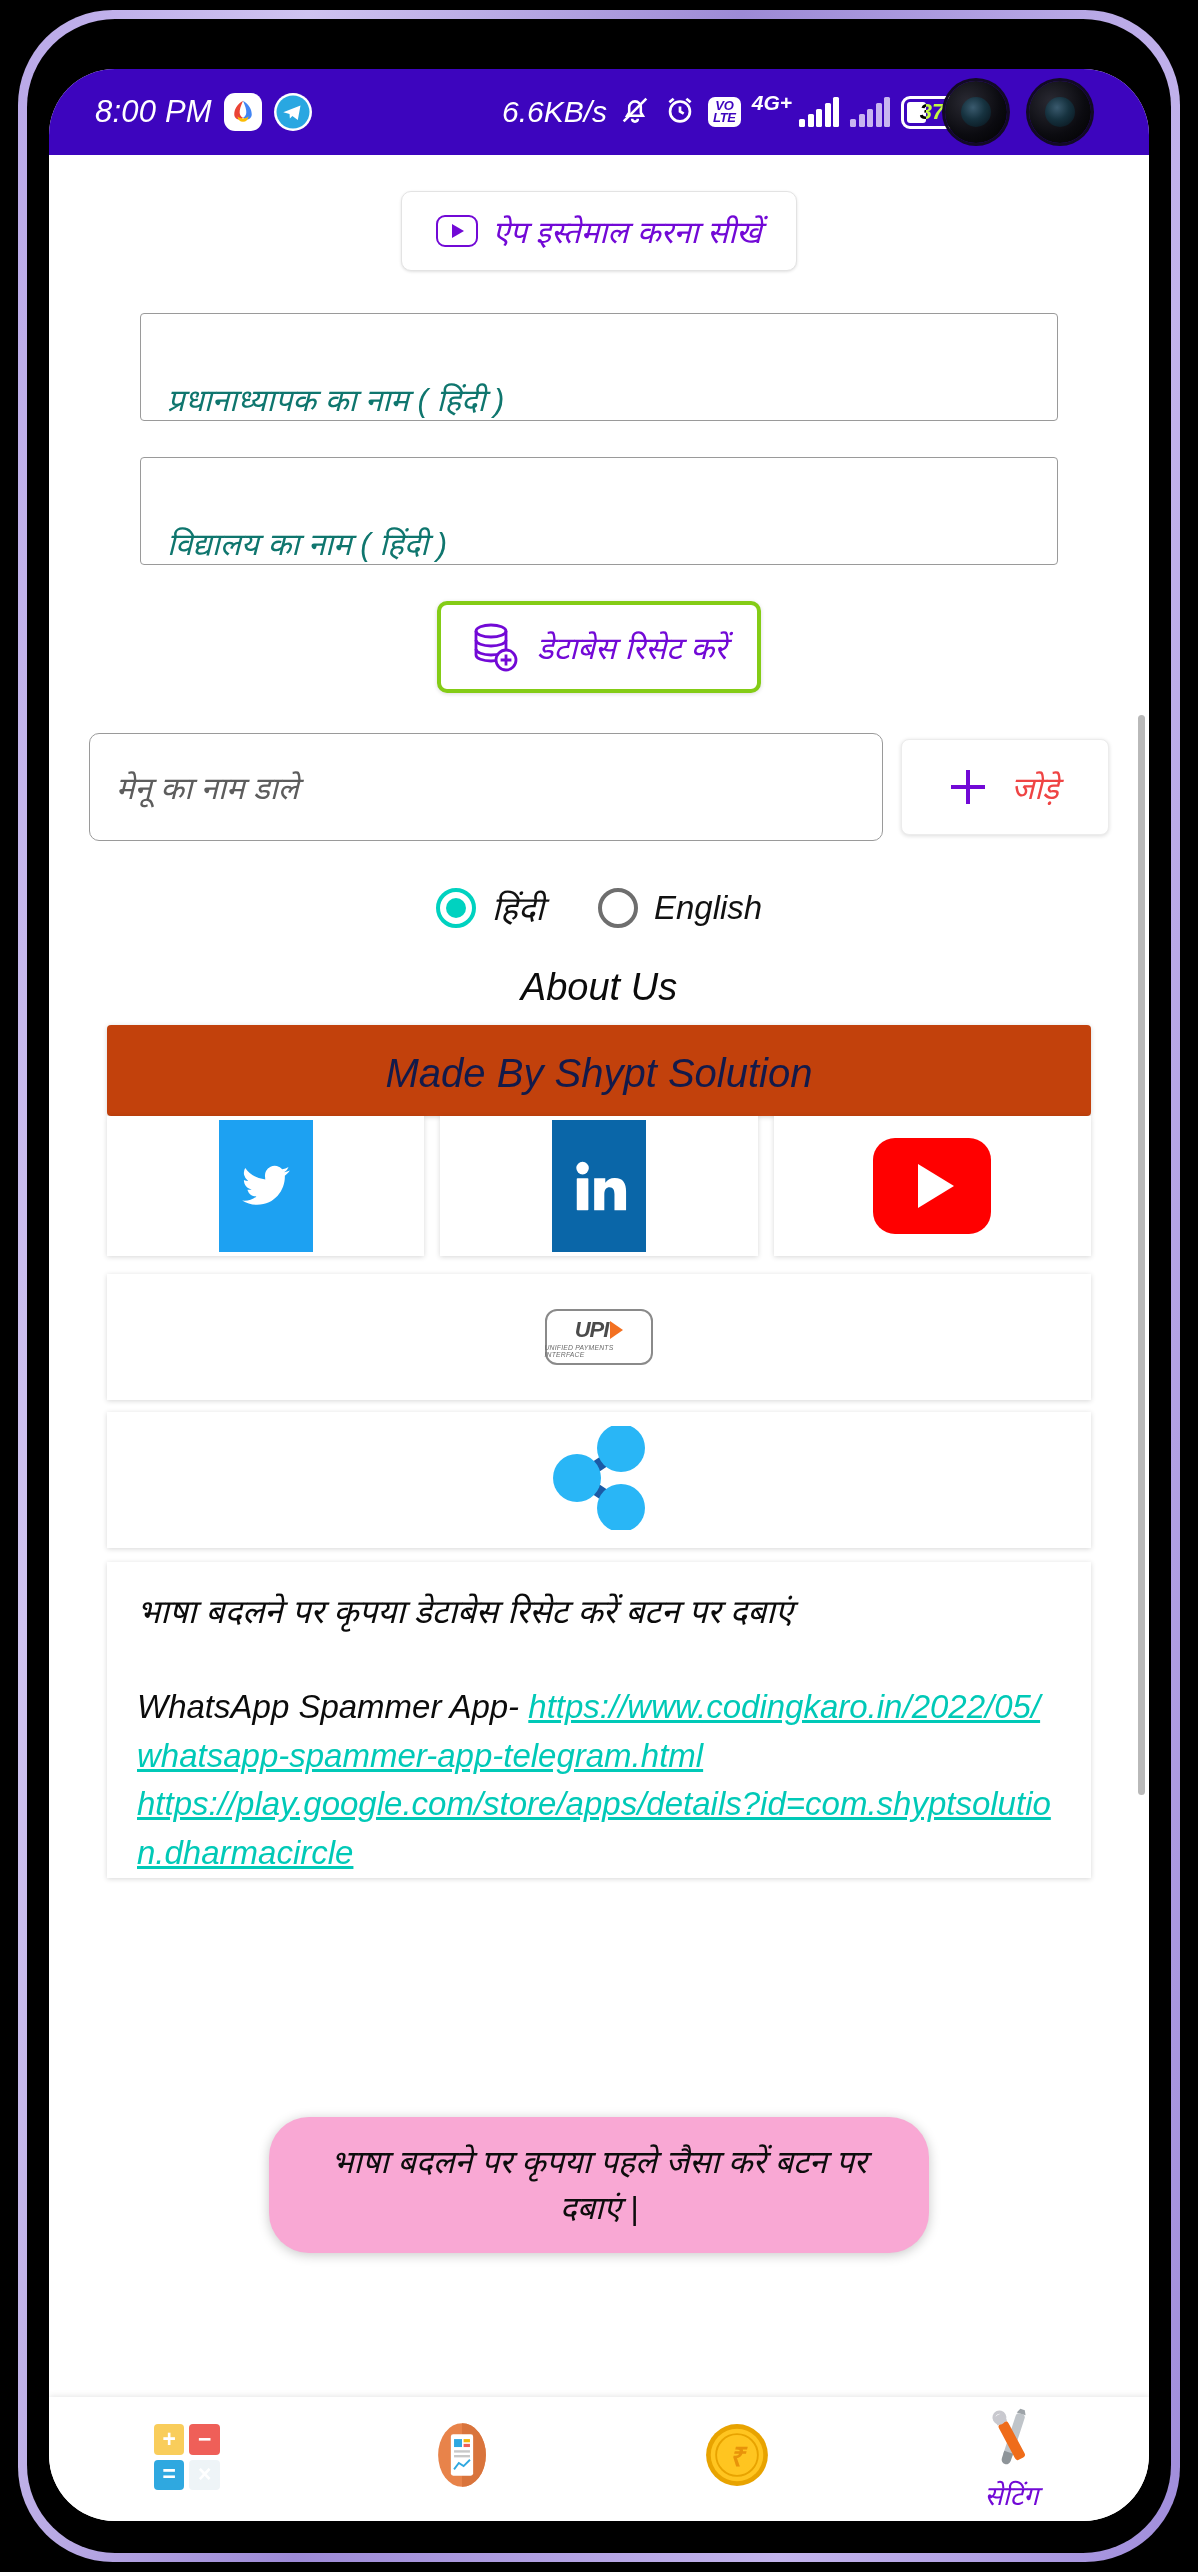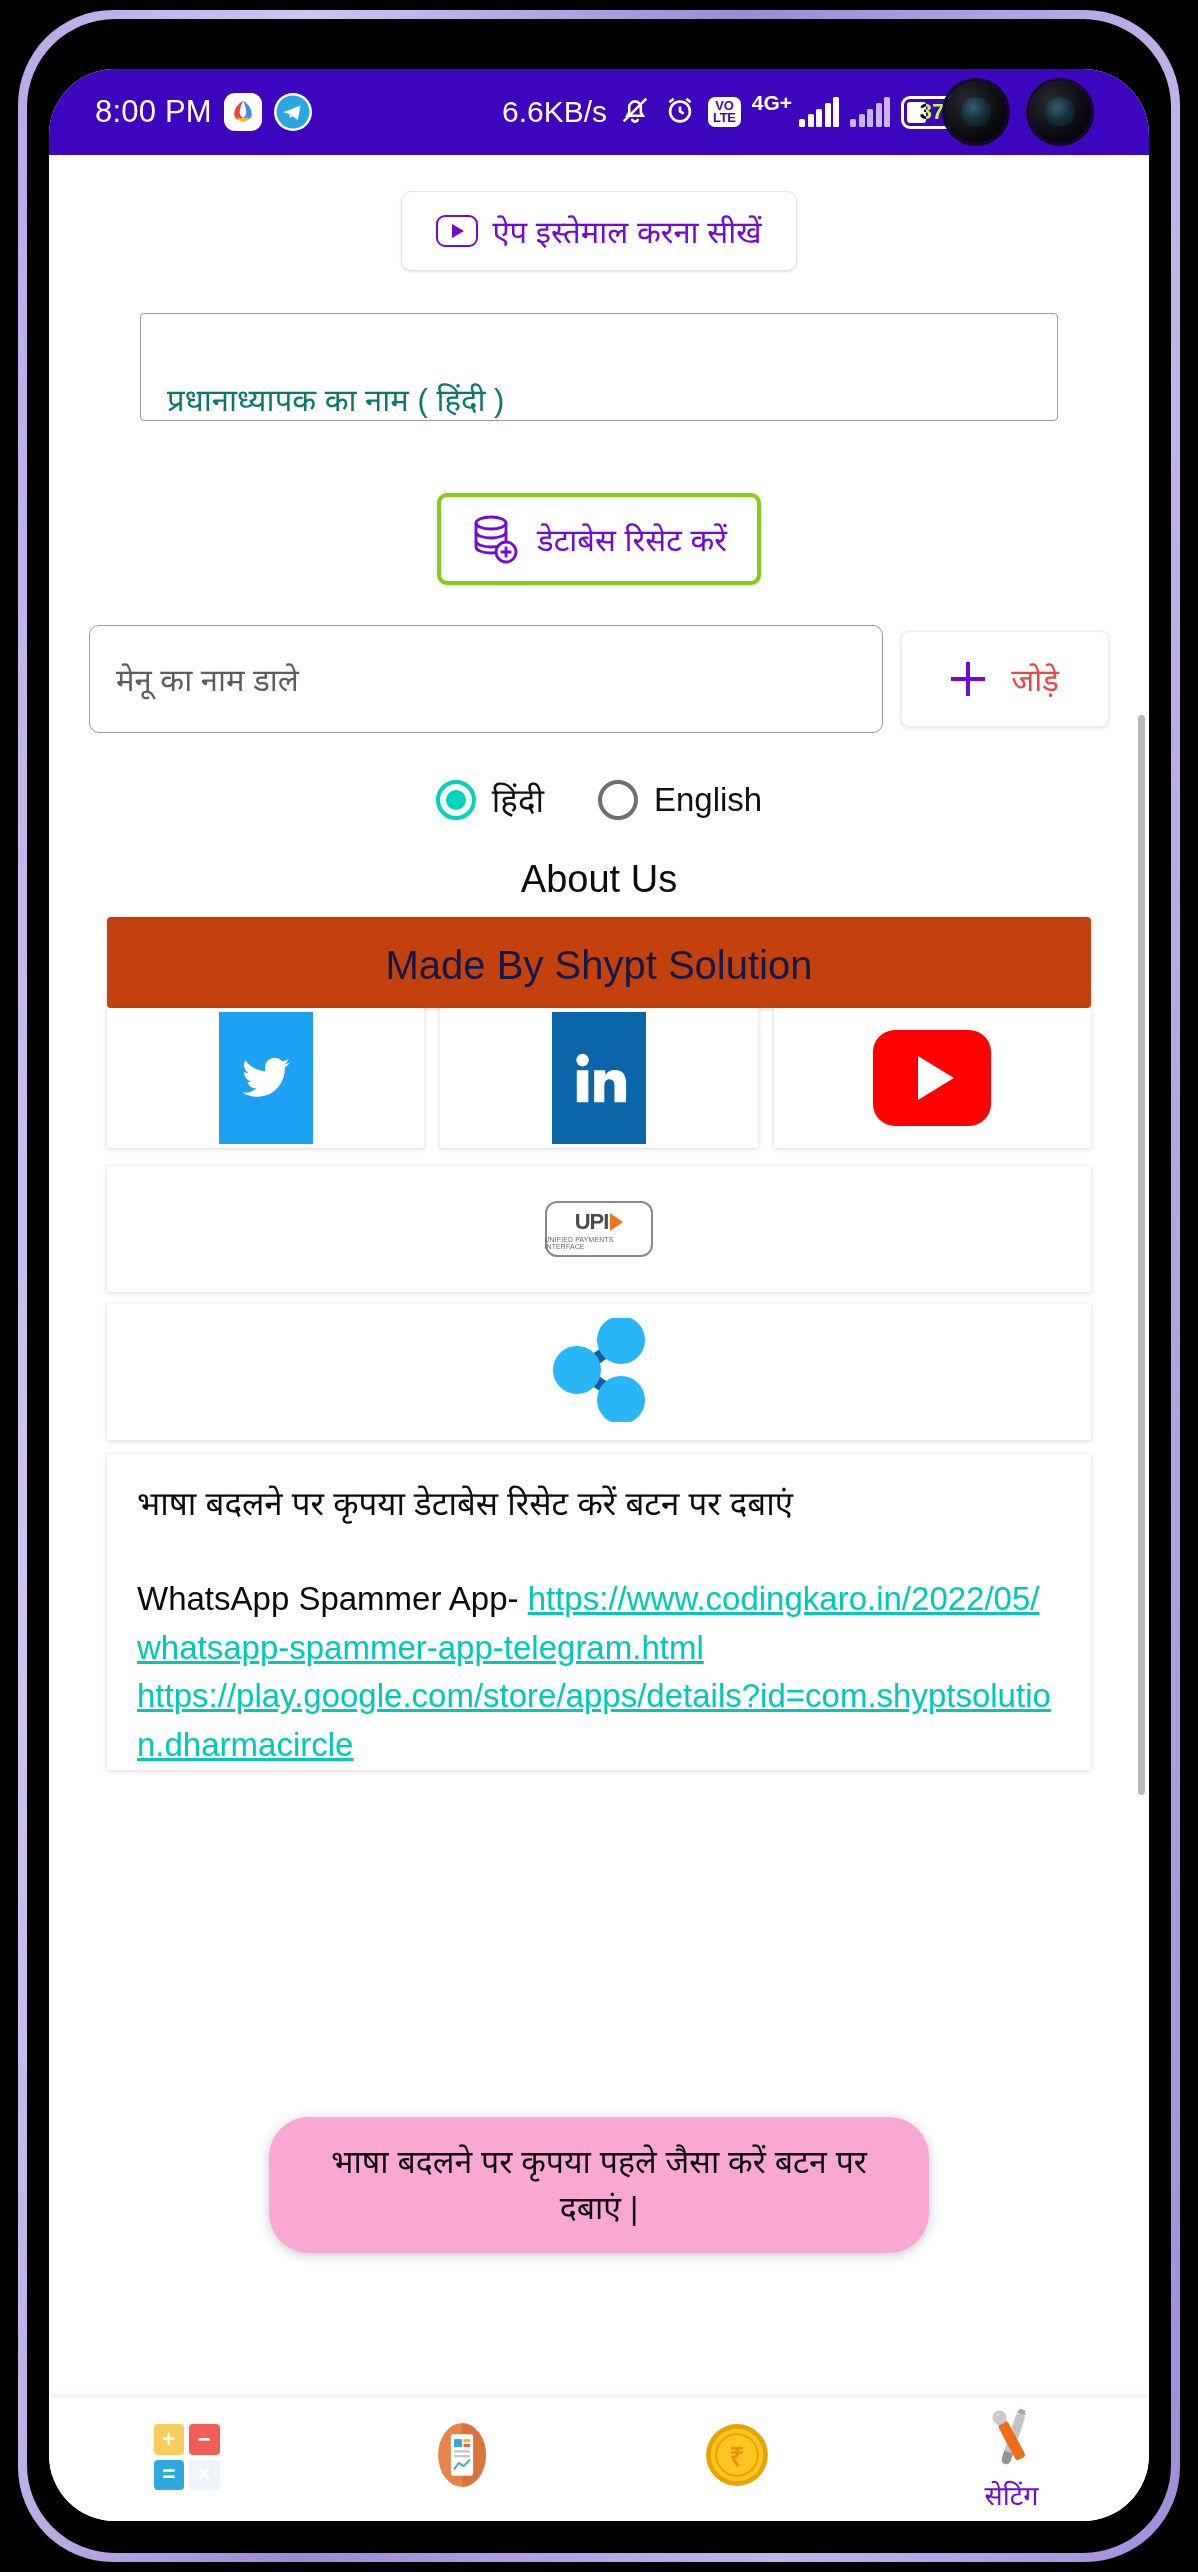--- a/index.html
+++ b/index.html
@@ -18,20 +18,21 @@
     border-radius: 95px;
     background: linear-gradient(100deg,#b9a8e8 0%, #cfc3f0 18%, #9d8ad6 45%, #c3b4ec 75%, #a08ddb 100%);
     padding: 9px;
   }
   #phone-bezel {
     width: 100%; height: 100%;
     border-radius: 88px;
     background: #000;
     padding: 18px 24px 18px 14px;
     position: relative;
+    font-style: italic;
   }
   #screen {
     position: absolute;
     left: 22px; top: 50px;
     width: 1100px; height: 2452px;
     border-radius: 66px;
     overflow: hidden;
     background: #ffffff;
   }
 
@@ -305,20 +306,23 @@
             <span class="play-ico"></span>
             <span>ऐप  इस्तेमाल करना सीखें</span>
           </div>
         </div>
 
         <div class="gap-a"></div>
         <div class="field">
           <span>प्रधानाध्यापक का नाम ( हिंदी )</span>
         </div>
         <div class="gap-b"></div>
+        <div class="field">
+          <span>विद्यालय का नाम ( हिंदी )</span>
+        </div>
 
         <div class="dbrow">
           <div class="db-btn">
             <span class="db-ico">
               <svg width="48" height="52" viewBox="0 0 24 26" fill="none" stroke="#7209d6" stroke-width="1.4">
                 <ellipse cx="10" cy="5" rx="7.5" ry="3"></ellipse>
                 <path d="M2.5 5v12c0 1.7 3.4 3 7.5 3s7.5-1.3 7.5-3V5"></path>
                 <path d="M2.5 9.5c0 1.7 3.4 3 7.5 3s7.5-1.3 7.5-3"></path>
                 <path d="M2.5 14c0 1.7 3.4 3 7.5 3s7.5-1.3 7.5-3"></path>
                 <circle cx="17.5" cy="19.5" r="5" fill="#fff"></circle>

